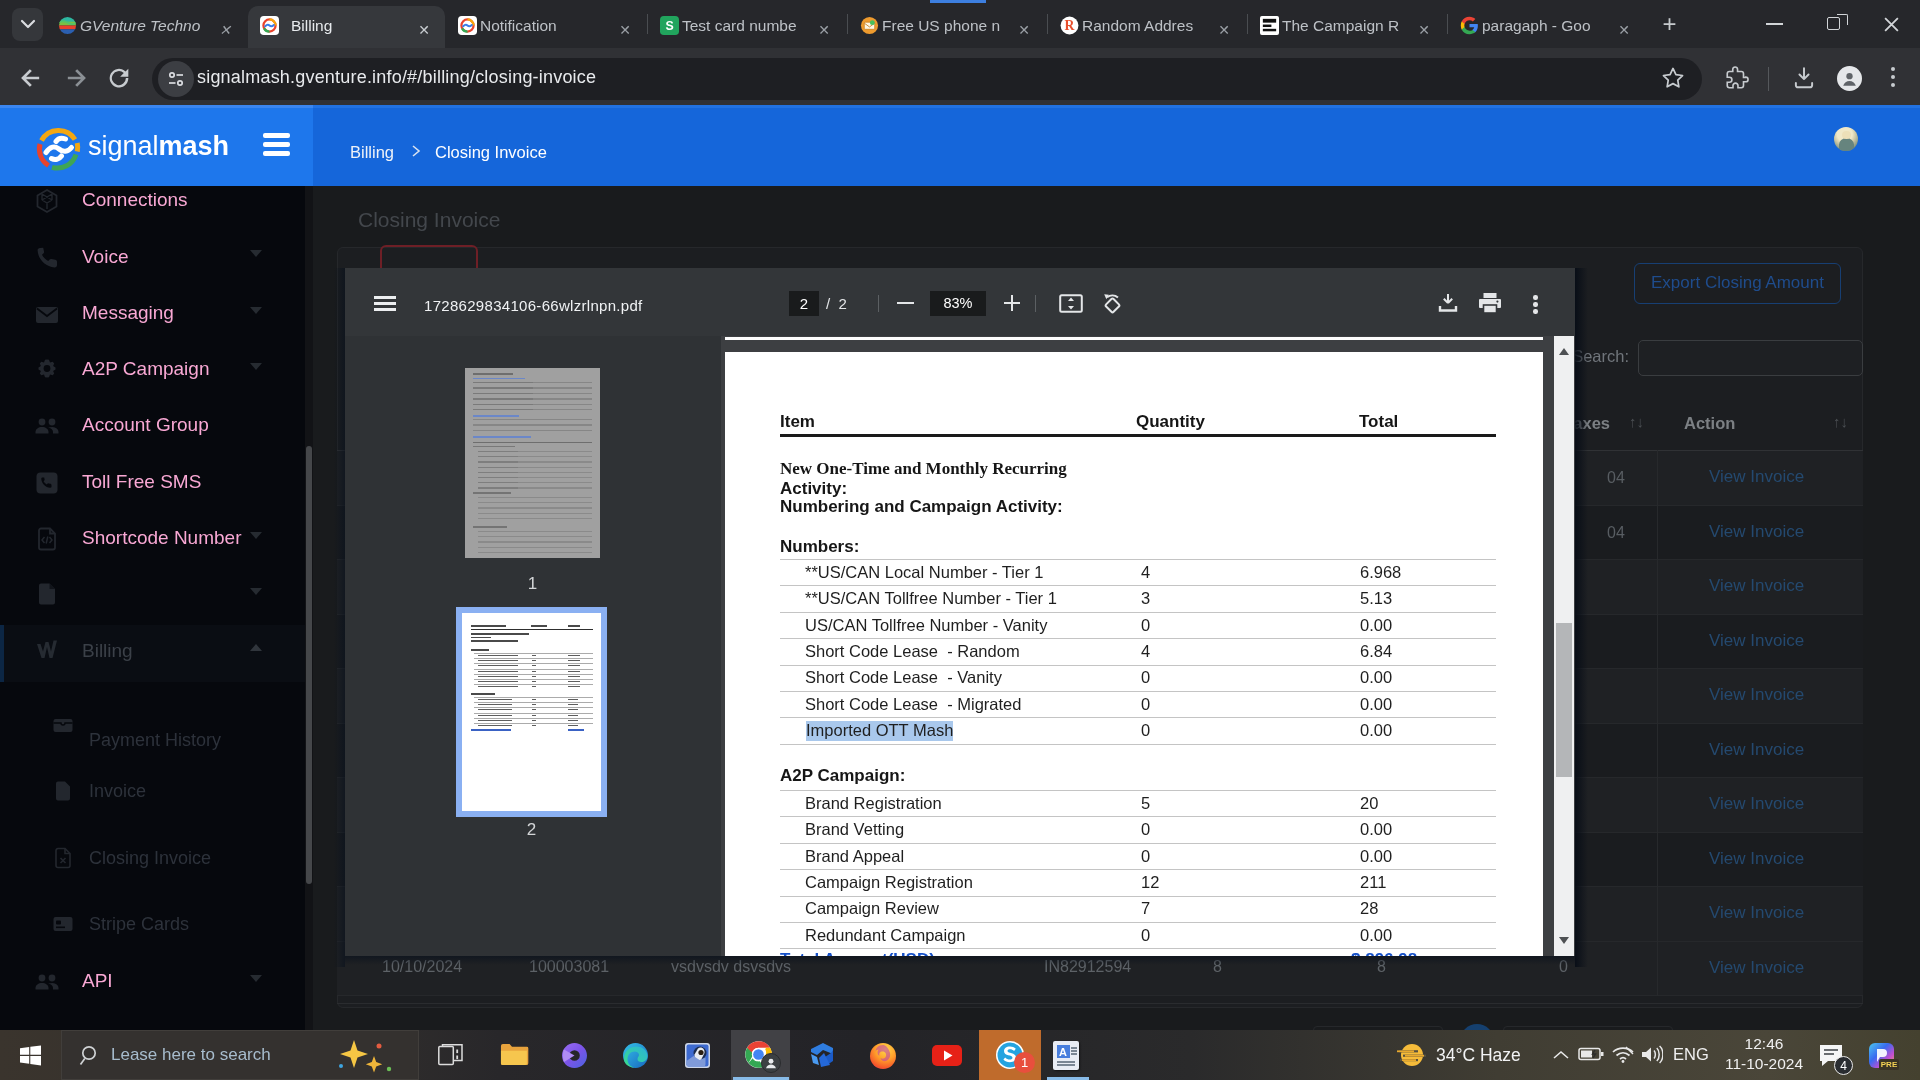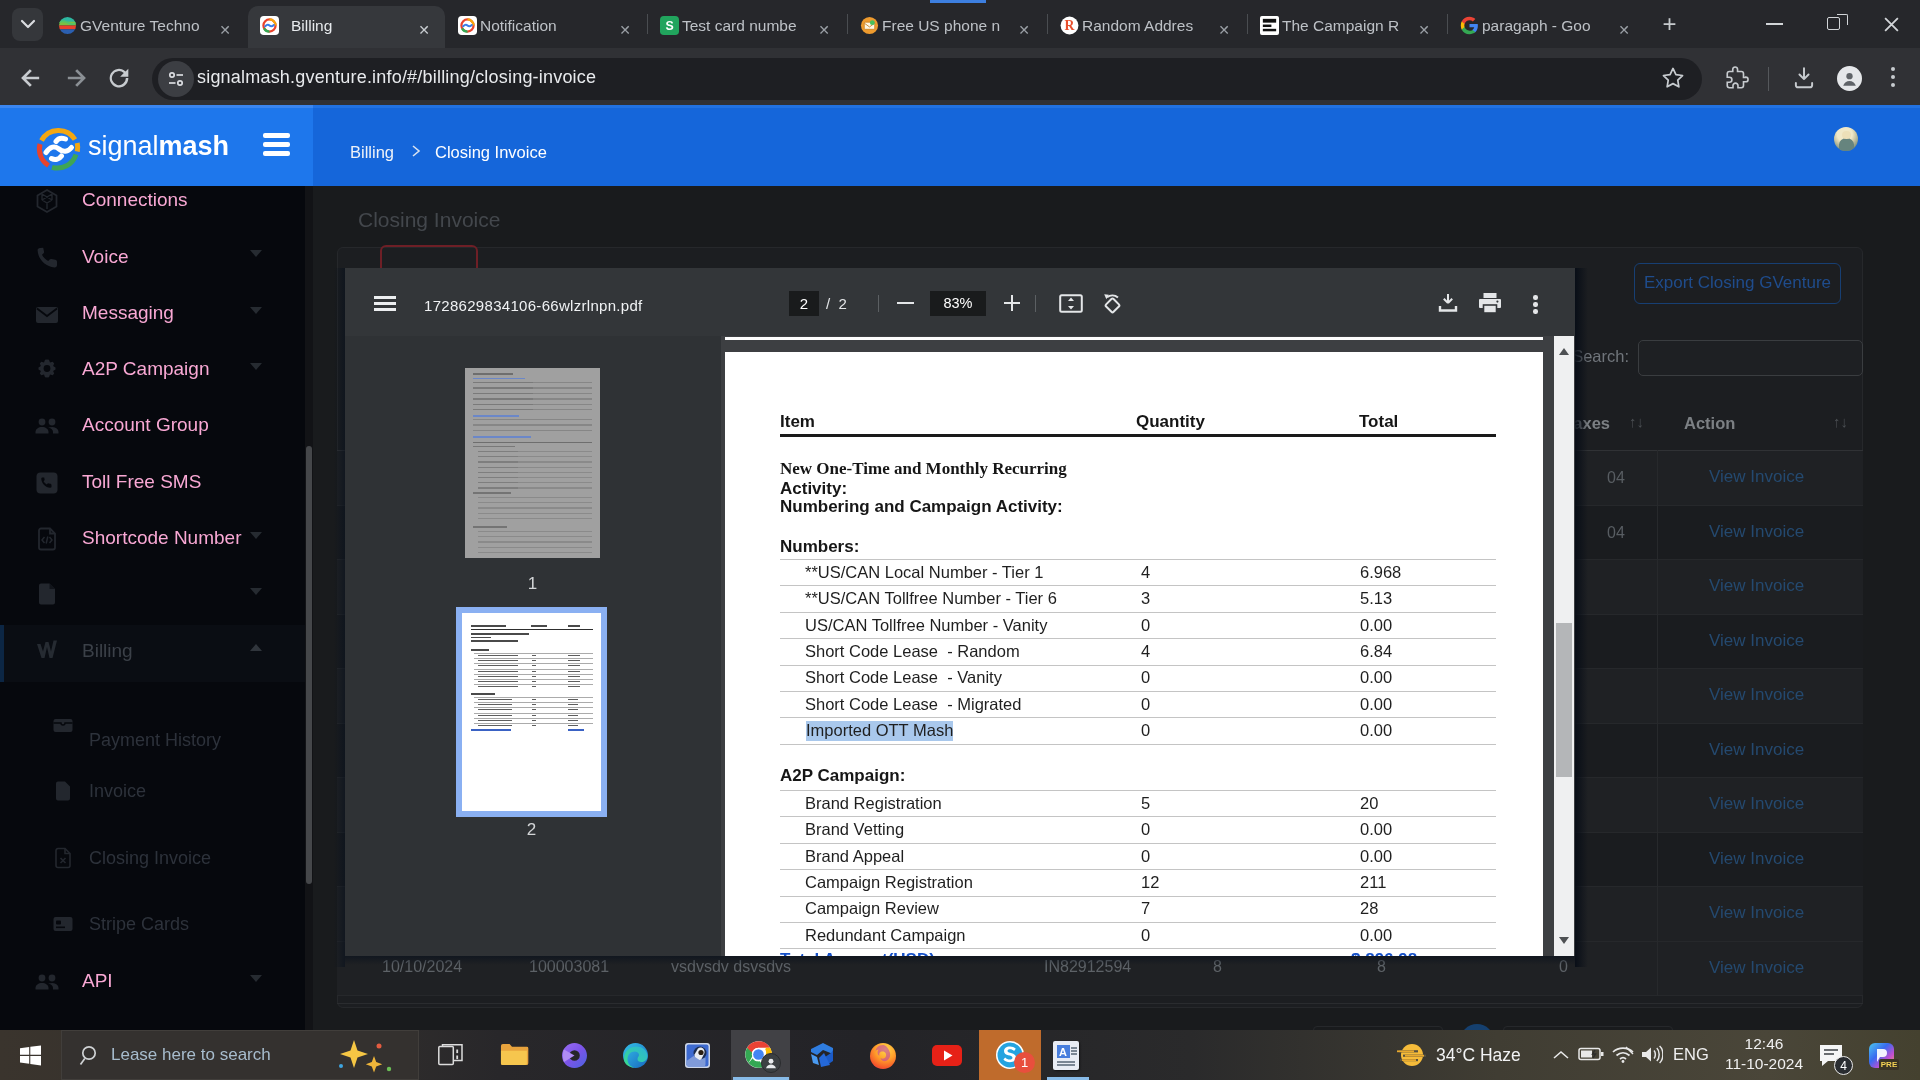--- a/index.html
+++ b/index.html
@@ -47,21 +47,21 @@
 </head>
 <body>
 <div id="stage">
   <div class="abs" id="tabstrip">
     <div style="position:absolute;left:930px;top:0;width:56px;height:3px;background:#3d7fe0;"></div>
     <div style="position:absolute;left:12px;top:8px;width:31px;height:33px;border-radius:8px;background:#35373b;"></div>
     <svg style="position:absolute;left:20px;top:19px;" width="16" height="10" viewBox="0 0 16 10">
         <path d="M2 2 L8 8 L14 2" stroke="#dadce0" stroke-width="2.2" fill="none" stroke-linecap="round" stroke-linejoin="round"></path>
       </svg>
 
-    <div class="tab" style="left:50px;width:196px;">
+    <div class="tab" style="left:50px;width:196px;font-style:italic;">
       <svg class="fav" viewBox="0 0 20 20">
           <defs>
             <clipPath id="gvc">
               <circle cx="10" cy="10" r="9"></circle>
             </clipPath>
           </defs>
           <g clip-path="url(#gvc)">
             <rect x="0" y="0" width="20" height="7" fill="#2db7a0"></rect>
             <rect x="0" y="6" width="20" height="4" fill="#7ac143"></rect>
             <rect x="0" y="10" width="20" height="4" fill="#e8412c"></rect>
@@ -312,21 +312,21 @@
         <path d="M14 14.5c2.7.3 5 2.2 5 4.5v1.5h5.5V19c0-2.8-2.7-4.8-6-5z" fill="#23272e"></path>
       </svg>
     <div class="snav" style="top:784px;">API</div>
     <div class="caret" style="top:789px;"></div>
   </div>
   <div class="abs" id="main">
     <div style="position:absolute;left:24px;top:61px;width:1526px;height:761px;background:#1c1e21;border:1px solid #26282b;border-radius:6px;"></div>
     <div style="position:absolute;left:45px;top:22px;font-size:21px;color:#43474c;font-weight:500;">Closing Invoice</div>
     <div style="position:absolute;left:67px;top:59px;width:98px;height:45px;border:2px solid #6e1f26;border-radius:6px;"></div>
     <div style="position:absolute;left:1321px;top:77px;width:207px;height:41px;border:1.5px solid #173f73;border-radius:6px;"></div>
-    <div style="position:absolute;left:1321px;top:87px;width:207px;height:20px;font-size:17px;color:#1f4c8c;text-align:center;">Export Closing GVenture</div>
+    <div style="position:absolute;left:1321px;top:87px;width:207px;height:20px;font-size:17px;color:#1f4c8c;text-align:center;">Export Closing Amount</div>
     <div style="position:absolute;left:1196px;top:161px;width:120px;height:20px;font-size:16.5px;color:#70757b;text-align:right;">Search:</div>
     <div style="position:absolute;left:1325px;top:154px;width:225px;height:36px;border:1px solid #3a3d40;border-radius:5px;background:#1e2023;"></div>
 
     <div style="position:absolute;left:1251px;top:228px;width:46px;height:20px;font-size:16.5px;font-weight:bold;color:#7c8084;text-align:right;">Taxes</div>
     <div style="position:absolute;left:1371px;top:228px;font-size:16.5px;font-weight:bold;color:#7c8084;">Action</div>
     <div style="position:absolute;left:1316px;top:227px;font-size:15px;color:#4a4e52;">↑↓</div>
     <div style="position:absolute;left:1520px;top:227px;font-size:15px;color:#4a4e52;">↑↓</div>
     <div style="position:absolute;left:24px;top:264px;width:1526px;height:1px;background:#303235;"></div>
     <div class="trow lt" style="top:265px;">
         <span class="vi">View Invoice</span>
@@ -470,21 +470,21 @@
           <div class="phl" style="top:233.4px;"></div>
           <div class="phl" style="top:259.8px;"></div>
           <div class="phl" style="top:286.2px;"></div>
           <div class="phl" style="top:312.6px;"></div>
           <div class="phl" style="top:339px;"></div>
           <div class="phl" style="top:365.4px;"></div>
           <div class="phl" style="top:391.8px;"></div>
         <div class="pt" style="left:80px;top:210.5px;">**US/CAN Local Number - Tier 1</div>
           <div class="pt" style="left:416px;top:210.5px;">4</div>
           <div class="pt" style="left:635px;top:210.5px;">6.968</div>
-        <div class="pt" style="left:80px;top:237px;">**US/CAN Tollfree Number - Tier 6</div>
+        <div class="pt" style="left:80px;top:237px;">**US/CAN Tollfree Number - Tier 1</div>
           <div class="pt" style="left:416px;top:237px;">3</div>
           <div class="pt" style="left:635px;top:237px;">5.13</div>
         <div class="pt" style="left:80px;top:263.5px;">US/CAN Tollfree Number - Vanity</div>
           <div class="pt" style="left:416px;top:263.5px;">0</div>
           <div class="pt" style="left:635px;top:263.5px;">0.00</div>
         <div class="pt" style="left:80px;top:289.9px;">Short Code Lease&nbsp; - Random</div>
           <div class="pt" style="left:416px;top:289.9px;">4</div>
           <div class="pt" style="left:635px;top:289.9px;">6.84</div>
         <div class="pt" style="left:80px;top:316.3px;">Short Code Lease&nbsp; - Vanity</div>
           <div class="pt" style="left:416px;top:316.3px;">0</div>

